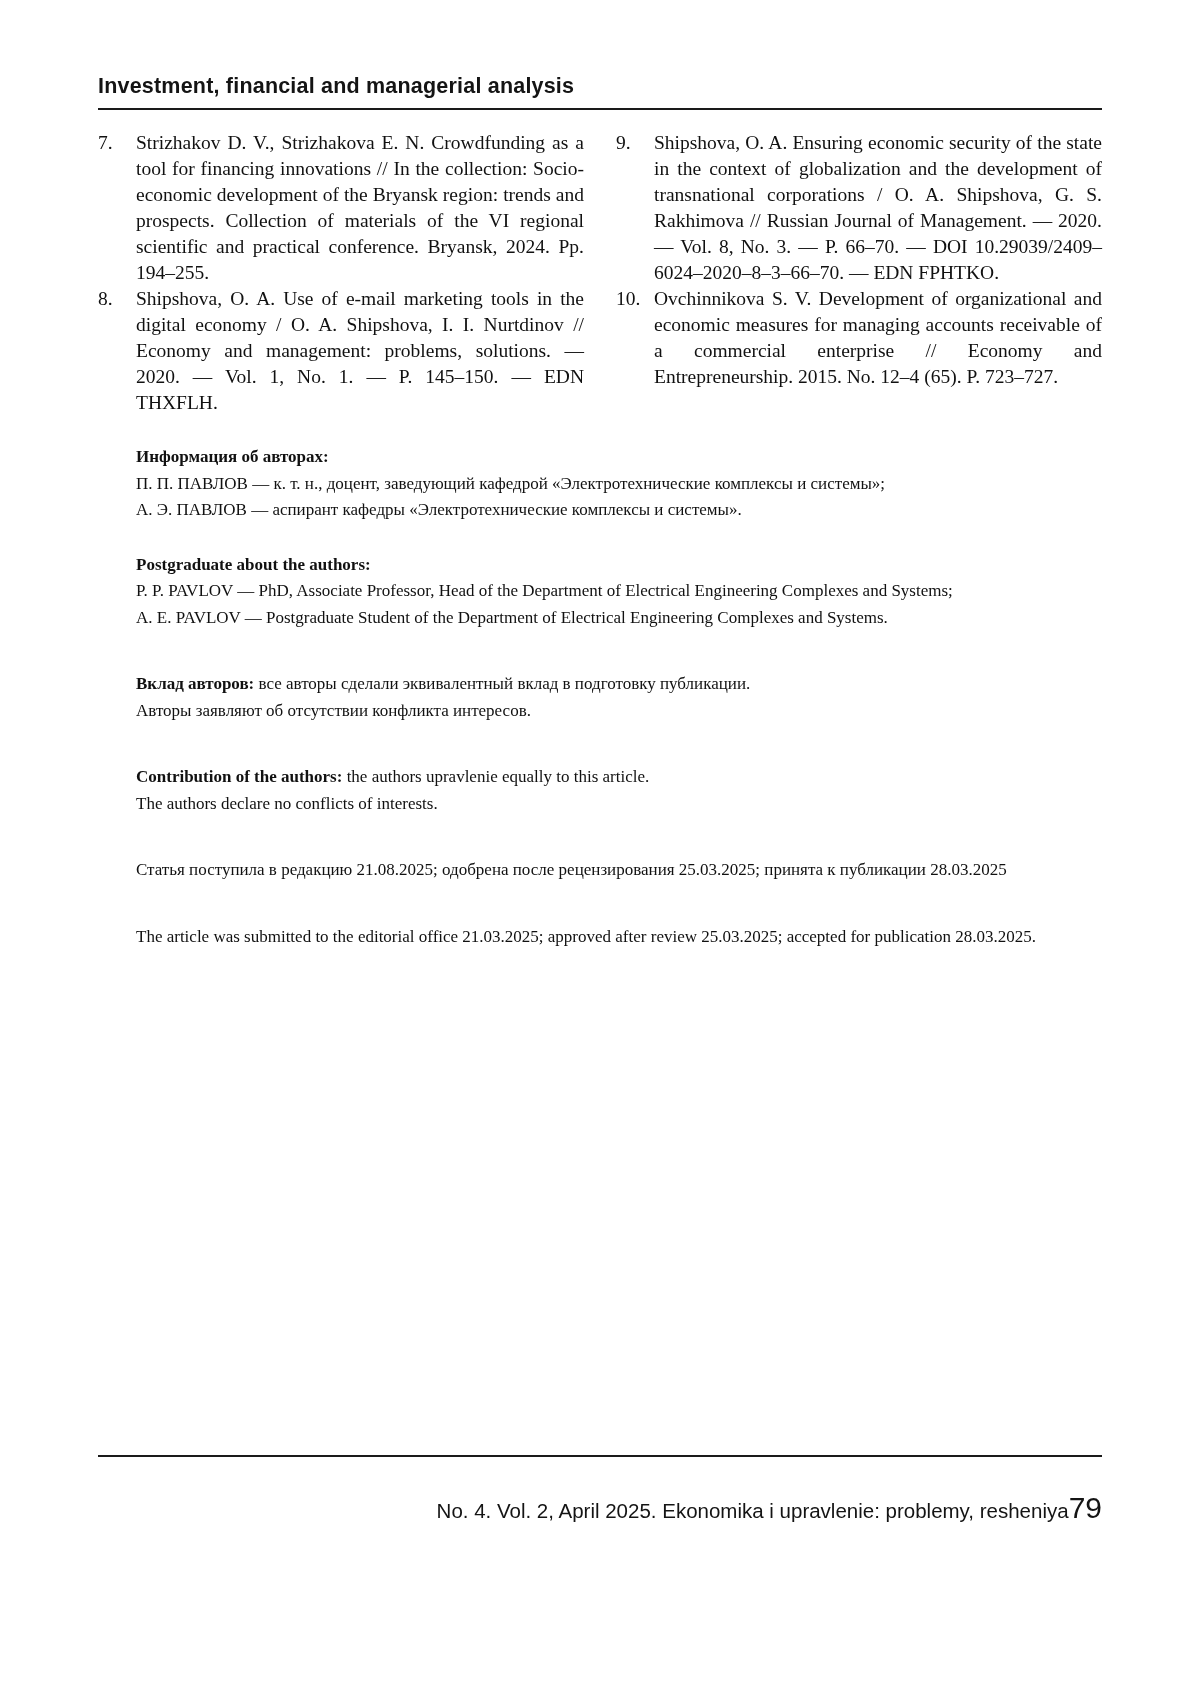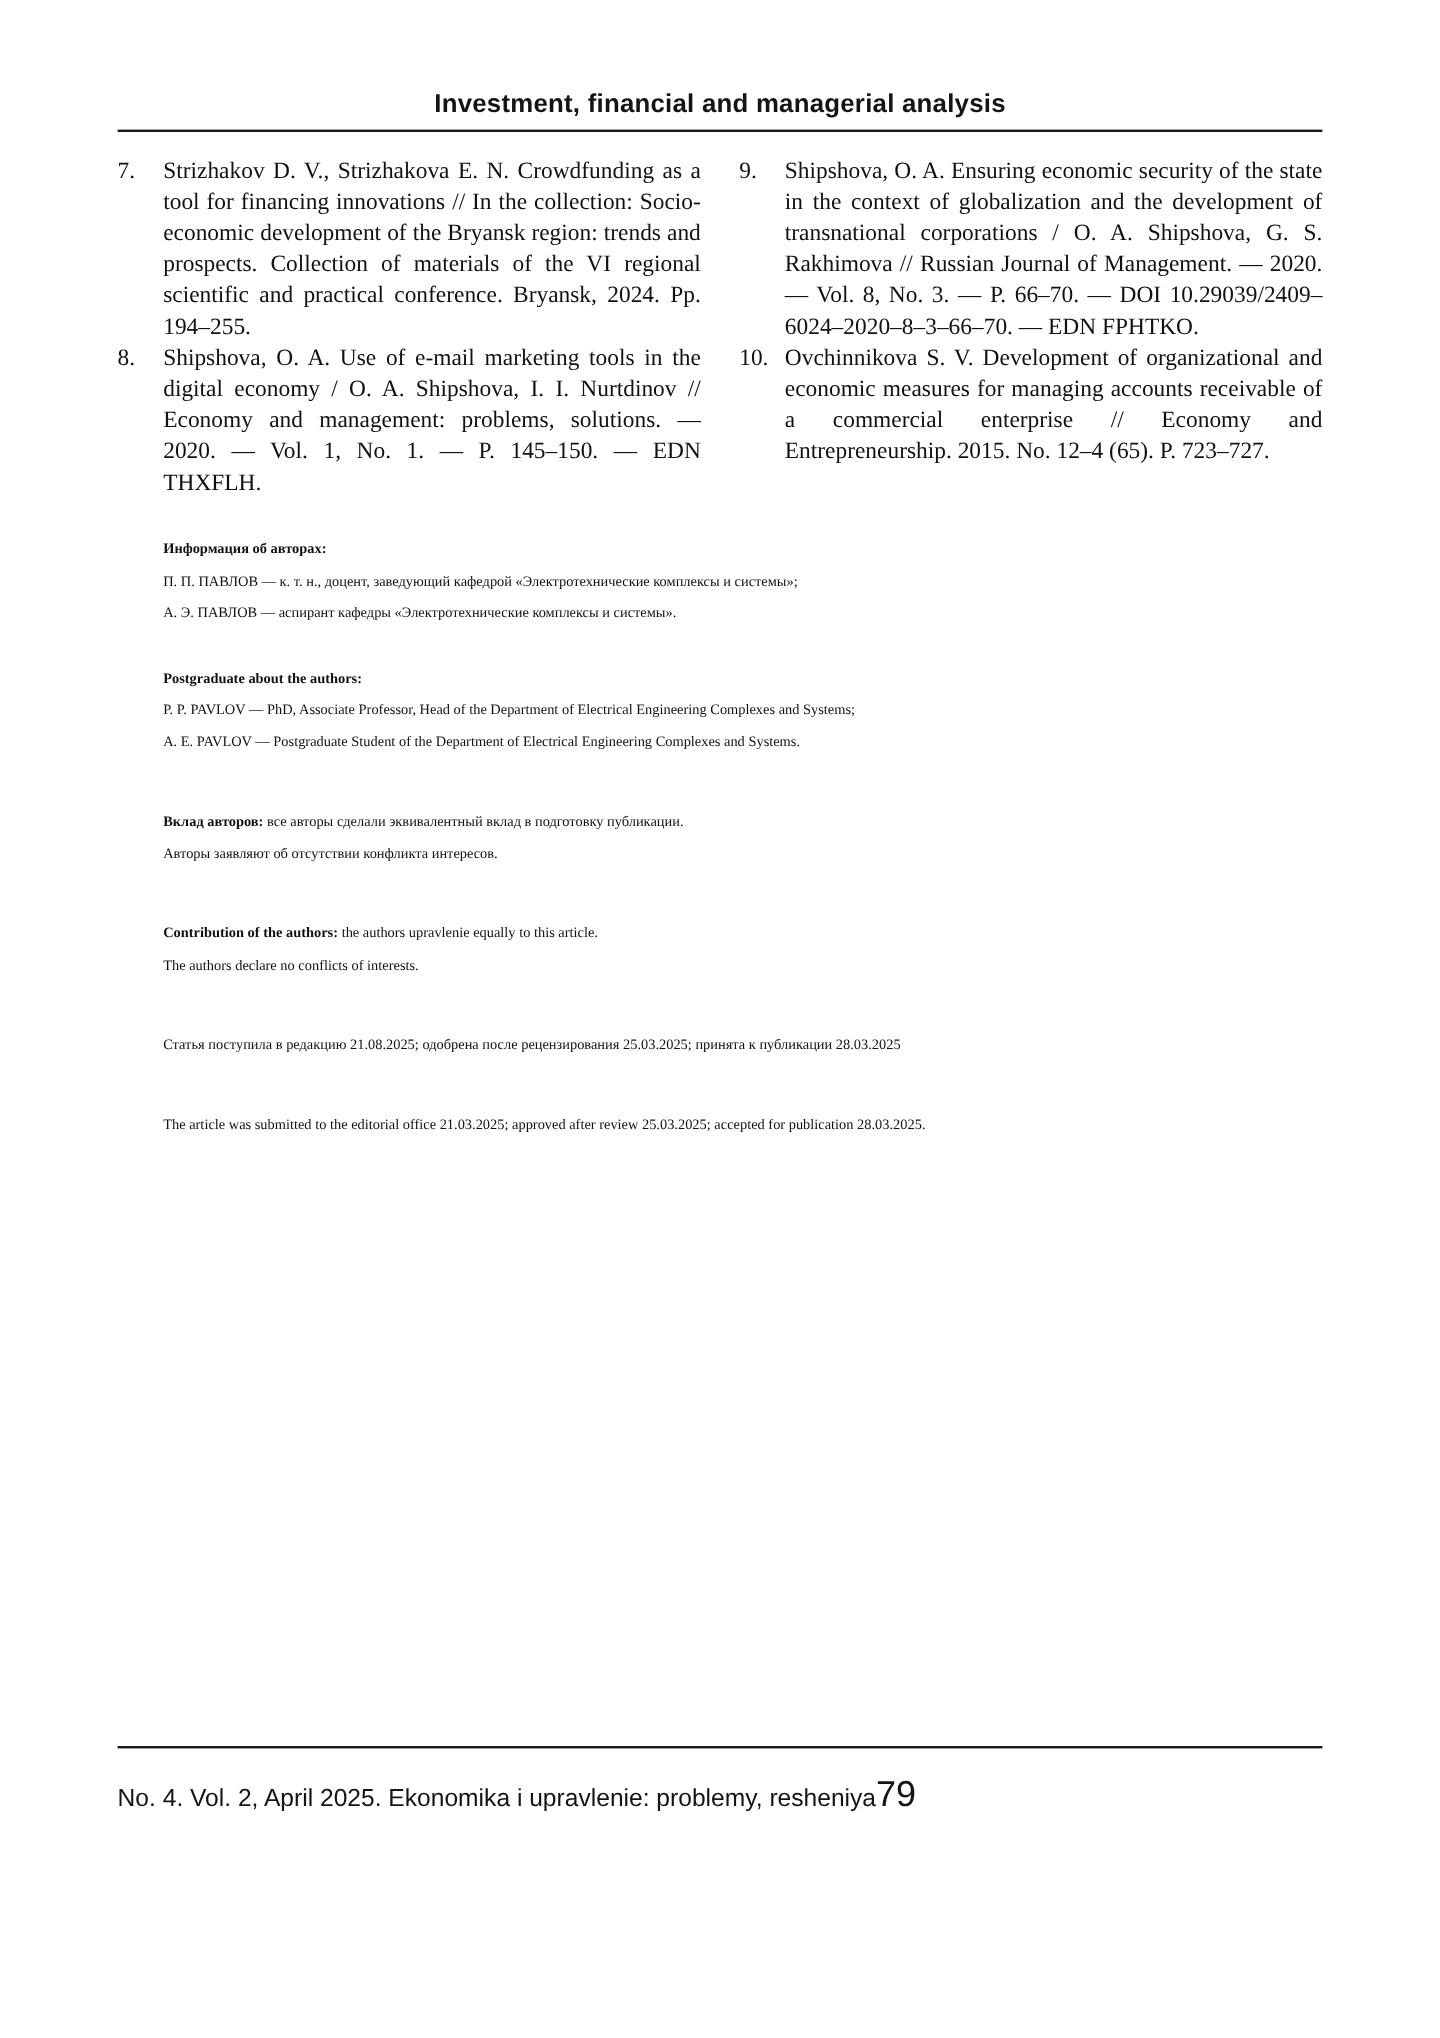--- a/index.html
+++ b/index.html
@@ -18,21 +18,21 @@
   }
   .content {
     position: absolute;
     left: 98px;
     right: 98px;
     top: 0;
   }
   
   .running-head {
     margin-top: 74px;
-    text-align: center;
+    text-align: left;
     font-family: "Liberation Sans", sans-serif;
     font-weight: bold;
     font-size: 21.5px;
     letter-spacing: 0.2px;
     color: #141414;
   }
   .header-rule {
     margin-top: 9px;
     border-top: 2px solid #1a1a1a;
     height: 0;
@@ -51,40 +51,40 @@
     flex: 0 0 38px;
     text-align: left;
   }
   .ref-text {
     flex: 1 1 auto;
     text-align: justify;
     text-justify: inter-word;
   }
   
   .para {
-    font-size: 12px;
+    font-size: 17px;
     line-height: 26.5px;
     text-align: justify;
     text-indent: 38px;
   }
   .section-gap { margin-top: 28px; }
   .big-gap { margin-top: 40px; }
   .bold { font-weight: bold; }
   
   .footer {
     position: absolute;
     left: 98px;
     right: 98px;
     top: 1455px;
   }
   .footer-rule { border-top: 2.5px solid #1a1a1a; height: 0; }
   .footer-row {
-    margin-top: 22px;
+    margin-top: 34px;
     display: flex;
-    justify-content: flex-start;
+    justify-content: flex-end;
     align-items: baseline;
     font-family: "Liberation Sans", sans-serif;
     font-size: 20.5px;
     color: #141414;
   }
   .footer-page { font-size: 30px; }
 </style>
 </head>
 <body>
 

